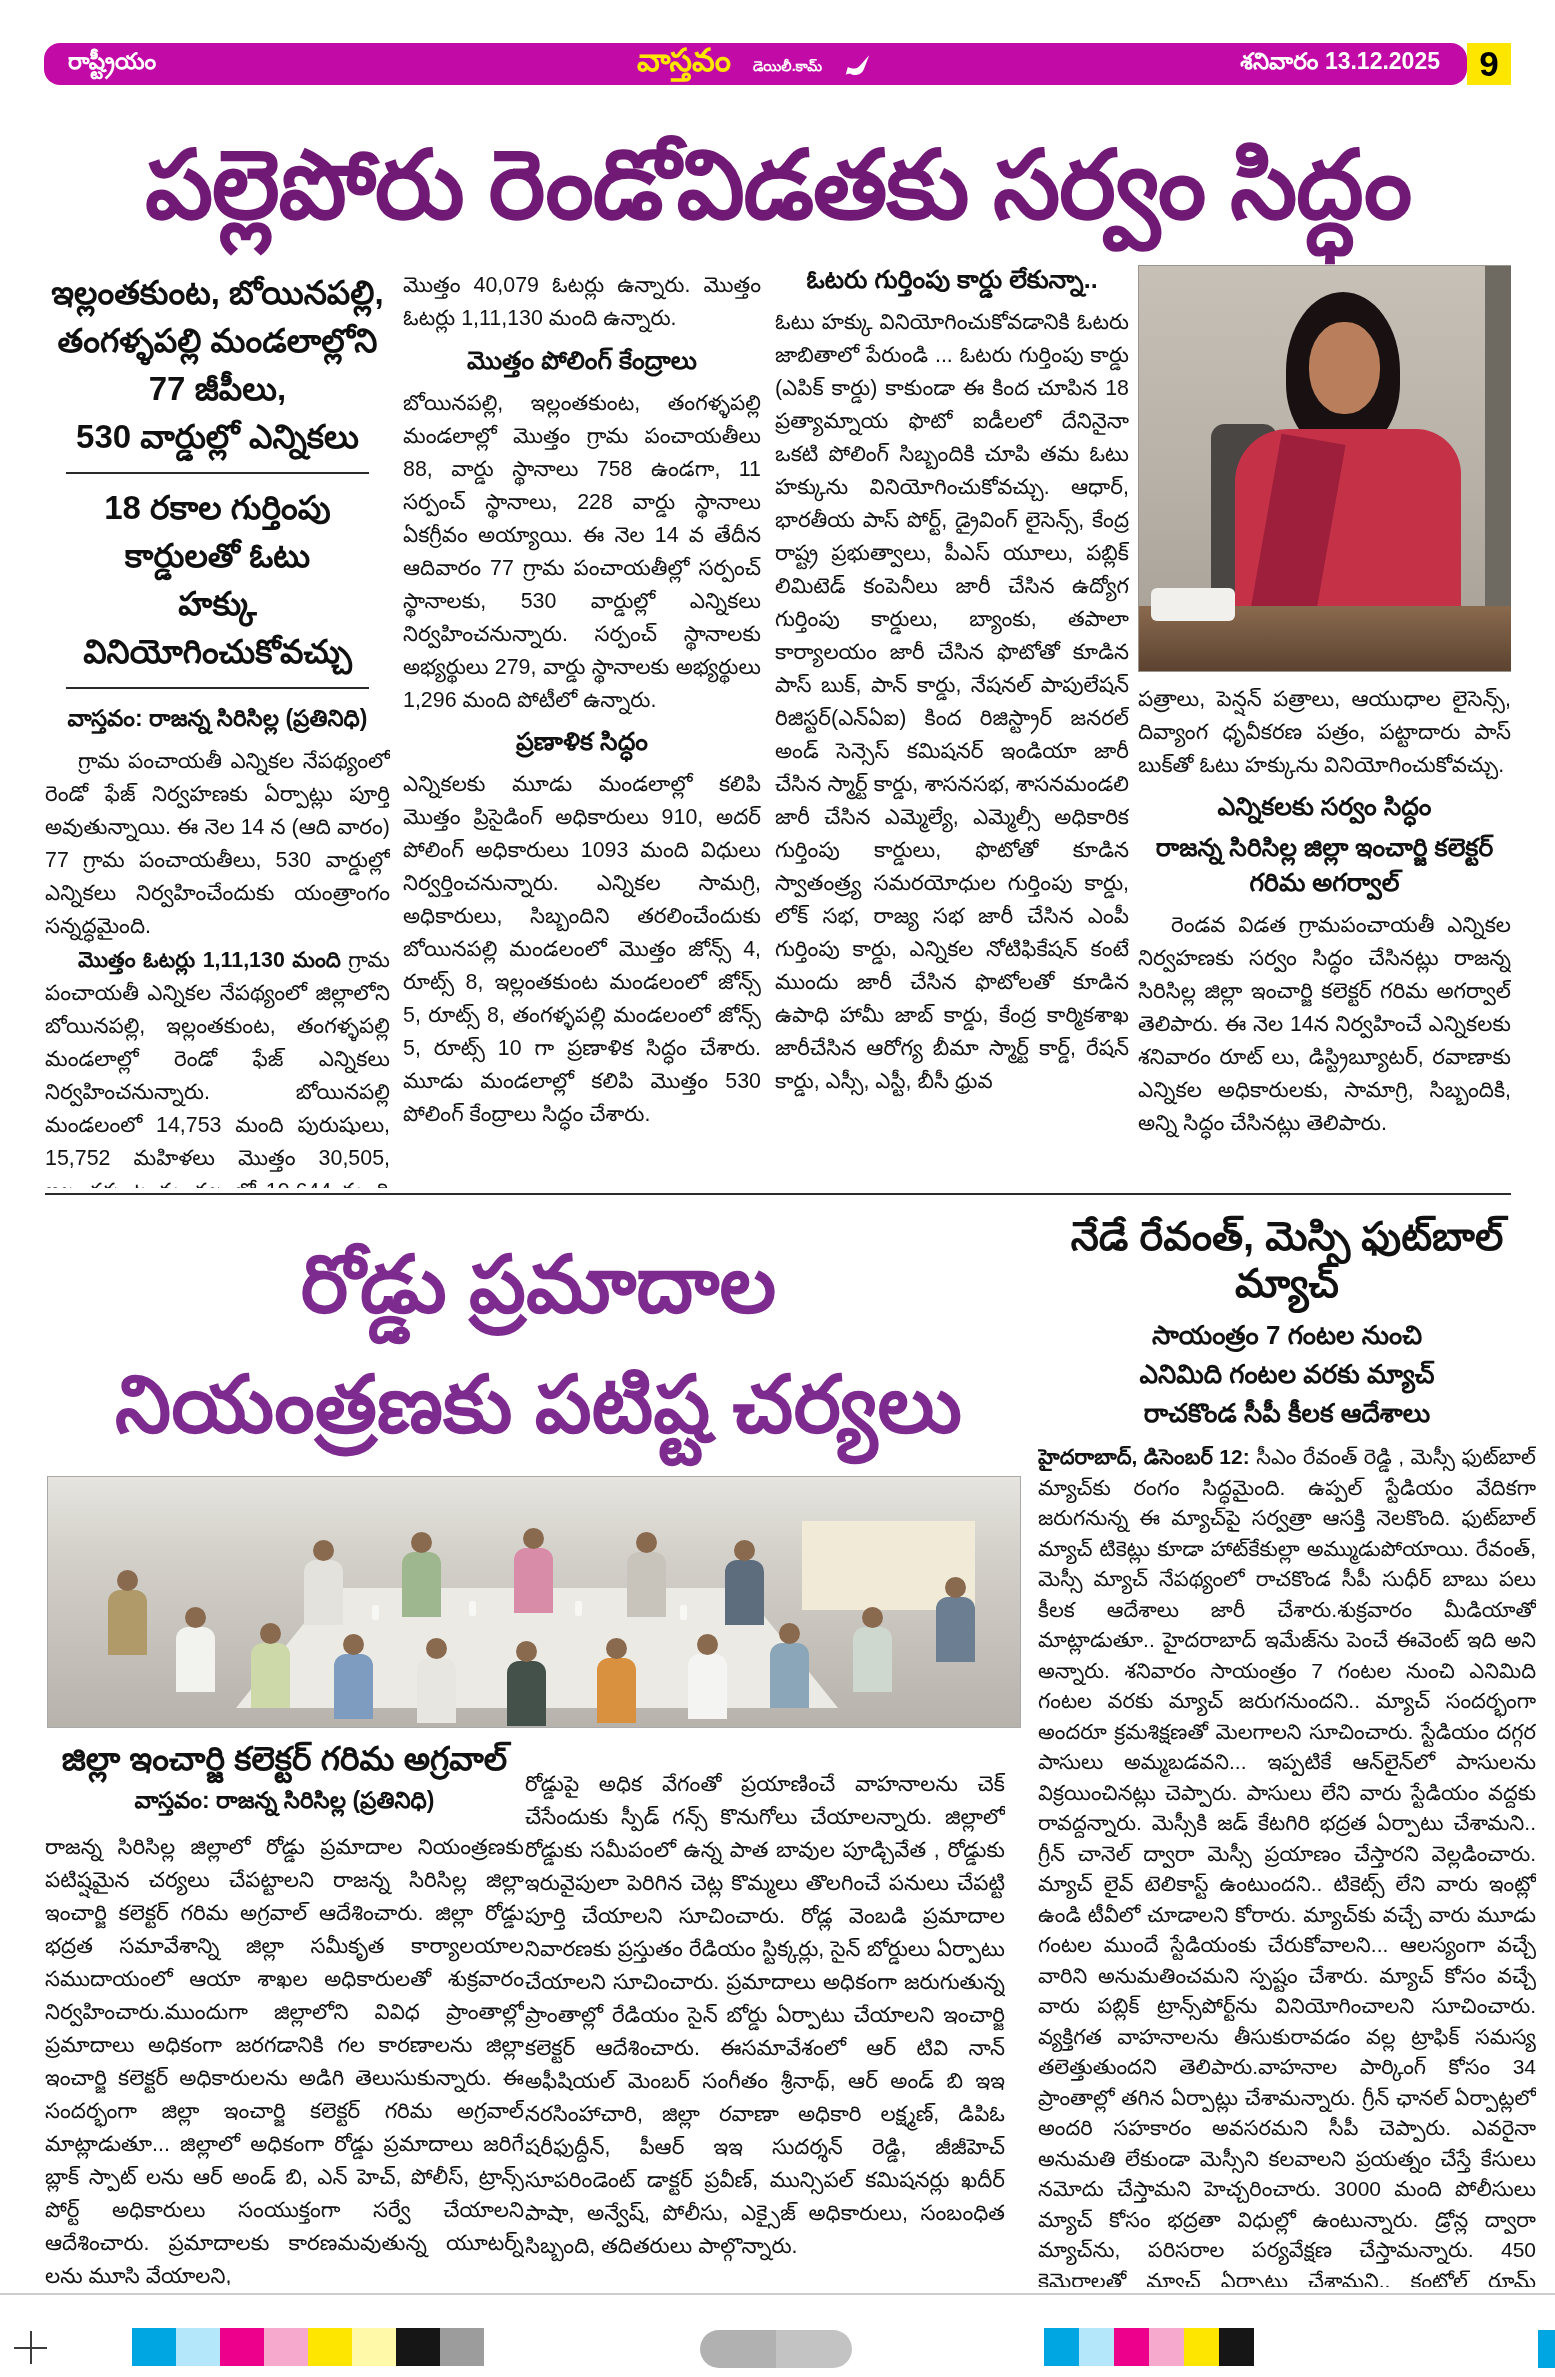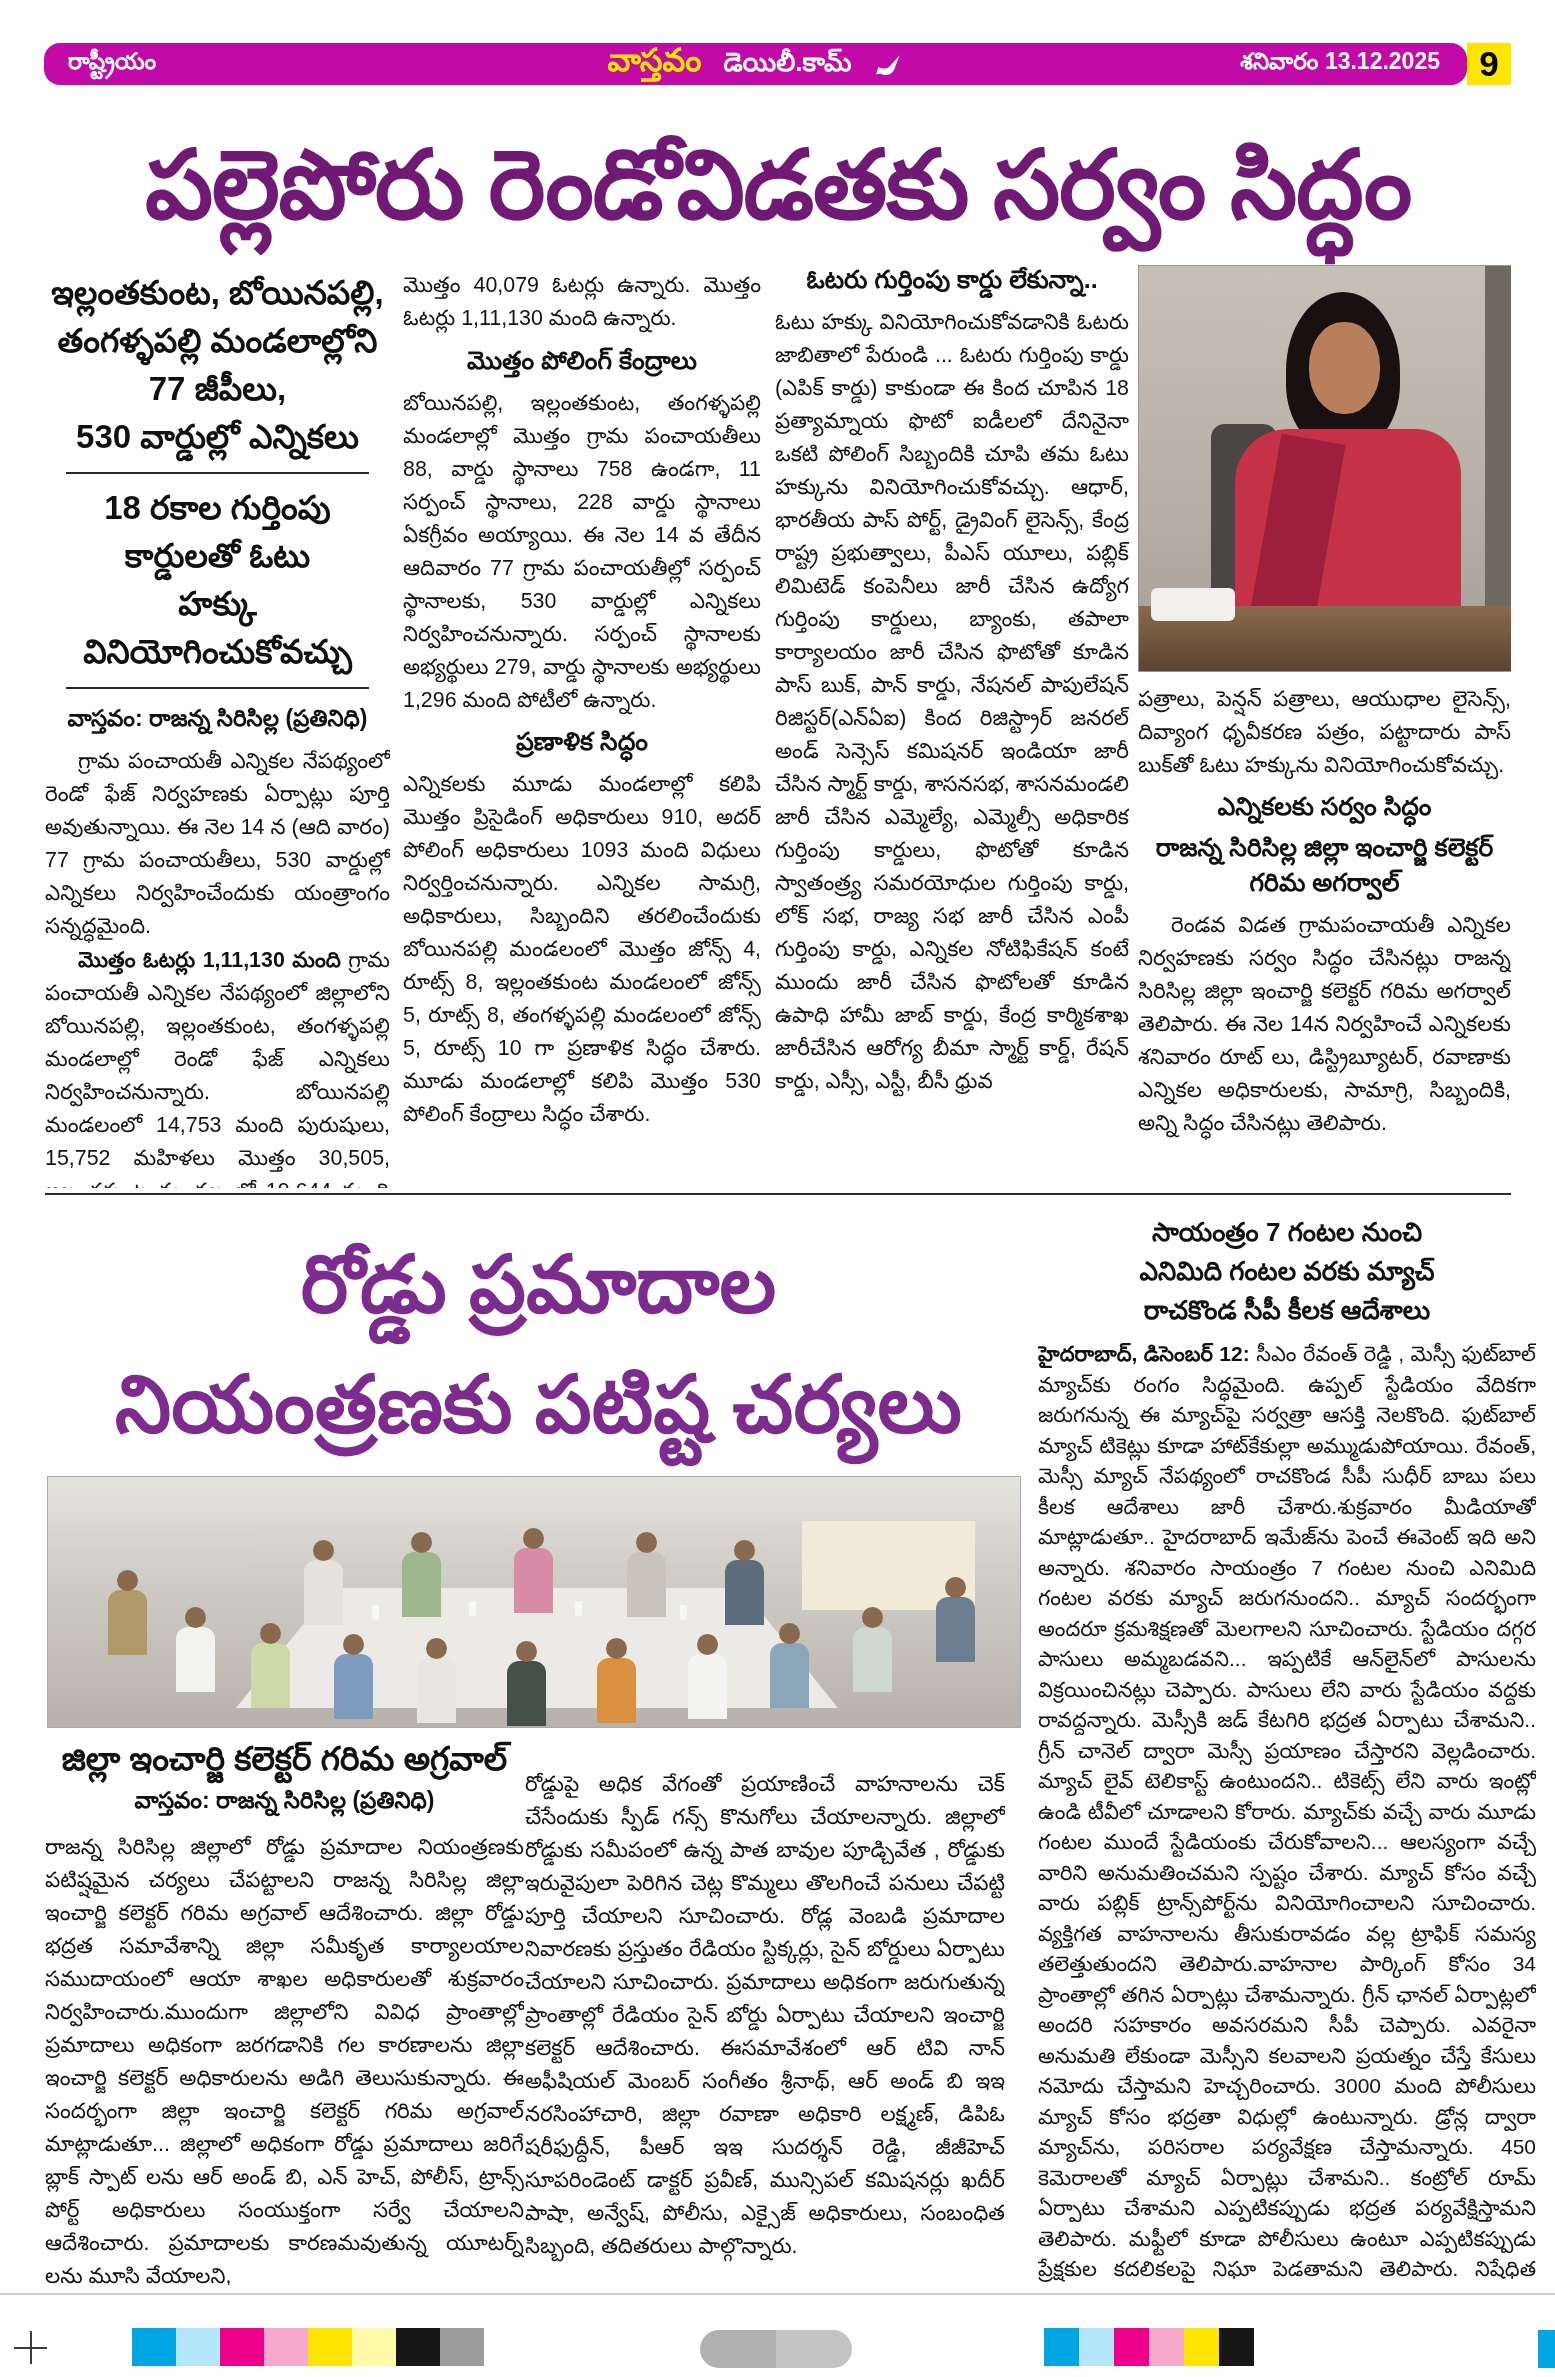--- a/index.html
+++ b/index.html
@@ -5,21 +5,21 @@
   html,body{margin:0;padding:0;background:#ffffff;}
   .page{position:relative;width:1555px;height:2377px;background:#ffffff;overflow:hidden;
         font-family:"Liberation Sans", sans-serif;color:#121212;}
 
   
   .masthead{position:absolute;left:44px;top:43px;width:1467px;height:42px;display:flex;align-items:center;}
   .mast-bar{flex:1;height:100%;background:#c20ba6;display:flex;align-items:center;position:relative;border-radius:16px;}
   .mast-section{color:#ffffff;font-size:23px;font-weight:bold;padding-left:24px;}
   .mast-brand{position:absolute;left:50%;transform:translateX(-50%);display:flex;align-items:baseline;gap:22px;}
   .mast-brand .main{color:#ffe600;font-size:32px;font-weight:bold;}
-  .mast-brand .sub{color:#ffffff;font-size:26px;font-weight:bold;}
+  .mast-brand .sub{color:#ffffff;font-size:14px;font-weight:bold;}
   .mast-brand svg{width:30px;height:25.6px;align-self:center;}
   .mast-date{margin-left:auto;color:#ffffff;font-size:23px;padding-right:27px;font-weight:bold;}
   .page-num-box{width:44px;height:42px;background:#ffe600;display:flex;align-items:center;justify-content:center;
                 color:#000;font-size:35px;font-weight:bold;}
 
   
   .lead-headline{position:absolute;left:45px;top:110px;width:1466px;height:158px;overflow:hidden;
                  text-align:center;color:#701a75;font-size:96px;font-weight:800;line-height:150px;letter-spacing:-1.5px;}
 
   
@@ -200,20 +200,21 @@
       <div class="bl-head">జిల్లా ఇంచార్జి కలెక్టర్ గరిమ అగ్రవాల్</div>
       <div class="bl-byline">వాస్తవం: రాజన్న సిరిసిల్ల (ప్రతినిధి)</div>
       <p class="body-p">రాజన్న సిరిసిల్ల జిల్లాలో రోడ్డు ప్రమాదాల నియంత్రణకు పటిష్షమైన చర్యలు చేపట్టాలని రాజన్న సిరిసిల్ల జిల్లా ఇంచార్జి కలెక్టర్ గరిమ అగ్రవాల్ ఆదేశించారు. జిల్లా రోడ్డు భద్రత సమావేశాన్ని జిల్లా సమీకృత కార్యాలయాల సముదాయంలో ఆయా శాఖల అధికారులతో శుక్రవారం నిర్వహించారు.ముందుగా జిల్లాలోని వివిధ ప్రాంతాల్లో ప్రమాదాలు అధికంగా జరగడానికి గల కారణాలను జిల్లా ఇంచార్జి కలెక్టర్ అధికారులను అడిగి తెలుసుకున్నారు. ఈ సందర్భంగా జిల్లా ఇంచార్జి కలెక్టర్ గరిమ అగ్రవాల్ మాట్లాడుతూ... జిల్లాలో అధికంగా రోడ్డు ప్రమాదాలు జరిగే బ్లాక్ స్పాట్ లను ఆర్ అండ్ బి, ఎన్ హెచ్, పోలీస్, ట్రాన్స్ పోర్ట్ అధికారులు సంయుక్తంగా సర్వే చేయాలని ఆదేశించారు. ప్రమాదాలకు కారణమవుతున్న యూటర్న్ లను మూసి వేయాలని,</p>
     </div>
     <div class="bl-colB">
       <p class="body-p">రోడ్డుపై అధిక వేగంతో ప్రయాణించే వాహనాలను చెక్ చేసేందుకు స్పీడ్ గన్స్ కొనుగోలు చేయాలన్నారు. జిల్లాలో రోడ్డుకు సమీపంలో ఉన్న పాత బావుల పూడ్చివేత , రోడ్డుకు ఇరువైపులా పెరిగిన చెట్ల కొమ్మలు తొలగించే పనులు చేపట్టి పూర్తి చేయాలని సూచించారు. రోడ్ల వెంబడి ప్రమాదాల నివారణకు ప్రస్తుతం రేడియం స్టిక్కర్లు, సైన్ బోర్డులు ఏర్పాటు చేయాలని సూచించారు. ప్రమాదాలు అధికంగా జరుగుతున్న ప్రాంతాల్లో రేడియం సైన్ బోర్డు ఏర్పాటు చేయాలని ఇంచార్జి కలెక్టర్ ఆదేశించారు. ఈసమావేశంలో ఆర్ టివి నాన్ అఫీషియల్ మెంబర్ సంగీతం శ్రీనాథ్, ఆర్ అండ్ బి ఇఇ నరసింహాచారి, జిల్లా రవాణా అధికారి లక్ష్మణ్, డిపిఓ షరీఫుద్దీన్, పీఆర్ ఇఇ సుదర్శన్ రెడ్డి, జీజీహెచ్ సూపరిండెంట్ డాక్టర్ ప్రవీణ్, మున్సిపల్ కమిషనర్లు ఖదీర్ పాషా, అన్వేష్, పోలీసు, ఎక్సైజ్ అధికారులు, సంబంధిత సిబ్బంది, తదితరులు పాల్గొన్నారు.</p>
     </div>
   </div>
 
   <div class="fb-article">
+    <div class="fb-head">నేడే రేవంత్, మెస్సి ఫుట్‌బాల్ మ్యాచ్</div>
     <div class="fb-sub">సాయంత్రం 7 గంటల నుంచి</div>
     <div class="fb-sub">ఎనిమిది గంటల వరకు మ్యాచ్</div>
     <div class="fb-sub">రాచకొండ సీపీ కీలక ఆదేశాలు</div>
     <p class="fb-body"><b>హైదరాబాద్, డిసెంబర్ 12:</b> <span>సీఎం రేవంత్ రెడ్డి , మెస్సీ ఫుట్‌బాల్ మ్యాచ్‌కు రంగం సిద్ధమైంది. ఉప్పల్ స్టేడియం వేదికగా జరుగనున్న ఈ మ్యాచ్‌పై సర్వత్రా ఆసక్తి నెలకొంది. ఫుట్‌బాల్ మ్యాచ్ టికెట్లు కూడా హాట్‌కేకుల్లా అమ్ముడుపోయాయి. రేవంత్, మెస్సీ మ్యాచ్ నేపథ్యంలో రాచకొండ సీపీ సుధీర్ బాబు పలు కీలక ఆదేశాలు జారీ చేశారు.శుక్రవారం మీడియాతో మాట్లాడుతూ.. హైదరాబాద్ ఇమేజ్‌ను పెంచే ఈవెంట్ ఇది అని అన్నారు. శనివారం సాయంత్రం 7 గంటల నుంచి ఎనిమిది గంటల వరకు మ్యాచ్ జరుగనుందని.. మ్యాచ్ సందర్భంగా అందరూ క్రమశిక్షణతో మెలగాలని సూచించారు. స్టేడియం దగ్గర పాసులు అమ్మబడవని... ఇప్పటికే ఆన్‌లైన్‌లో పాసులను విక్రయించినట్లు చెప్పారు. పాసులు లేని వారు స్టేడియం వద్దకు రావద్దన్నారు. మెస్సీకి జడ్ కేటగిరి భద్రత ఏర్పాటు చేశామని.. గ్రీన్ చానెల్ ద్వారా మెస్సీ ప్రయాణం చేస్తారని వెల్లడించారు. మ్యాచ్ లైవ్ టెలికాస్ట్ ఉంటుందని.. టికెట్స్ లేని వారు ఇంట్లో ఉండి టీవీలో చూడాలని కోరారు. మ్యాచ్‌కు వచ్చే వారు మూడు గంటల ముందే స్టేడియంకు చేరుకోవాలని... ఆలస్యంగా వచ్చే వారిని అనుమతించమని స్పష్టం చేశారు. మ్యాచ్ కోసం వచ్చే వారు పబ్లిక్ ట్రాన్స్‌పోర్ట్‌ను వినియోగించాలని సూచించారు. వ్యక్తిగత వాహనాలను తీసుకురావడం వల్ల ట్రాఫిక్ సమస్య తలెత్తుతుందని తెలిపారు.వాహనాల పార్కింగ్ కోసం 34 ప్రాంతాల్లో తగిన ఏర్పాట్లు చేశామన్నారు. గ్రీన్ ఛానల్ ఏర్పాట్లలో అందరి సహకారం అవసరమని సీపీ చెప్పారు. ఎవరైనా అనుమతి లేకుండా మెస్సీని కలవాలని ప్రయత్నం చేస్తే కేసులు నమోదు చేస్తామని హెచ్చరించారు. 3000 మంది పోలీసులు మ్యాచ్ కోసం భద్రతా విధుల్లో ఉంటున్నారు. డ్రోన్ల ద్వారా మ్యాచ్‌ను, పరిసరాల పర్యవేక్షణ చేస్తామన్నారు. 450 కెమెరాలతో మ్యాచ్ ఏర్పాట్లు చేశామని.. కంట్రోల్ రూమ్ ఏర్పాటు చేశామని ఎప్పటికప్పుడు భద్రత పర్యవేక్షిస్తామని తెలిపారు. మఫ్టీలో కూడా పోలీసులు ఉంటూ ఎప్పటికప్పుడు ప్రేక్షకుల కదలికలపై నిఘా పెడతామని తెలిపారు. నిషేధిత వస్తువులు స్టేడియం లోపలికి రావద్దన్నారు. మ్యాచ్ చూడటం కోసం వచ్చే మహిళా ప్రేక్షకుల కోసం టీమ్స్ కూడా ఉన్నాయని సీపీ సుధీర్ బాబు హెచ్చరించారు.</span></p>
   </div>
 
   <div class="sep2"></div>
 
   <div class="reg-strip">
     <div class="crosshair"></div>

